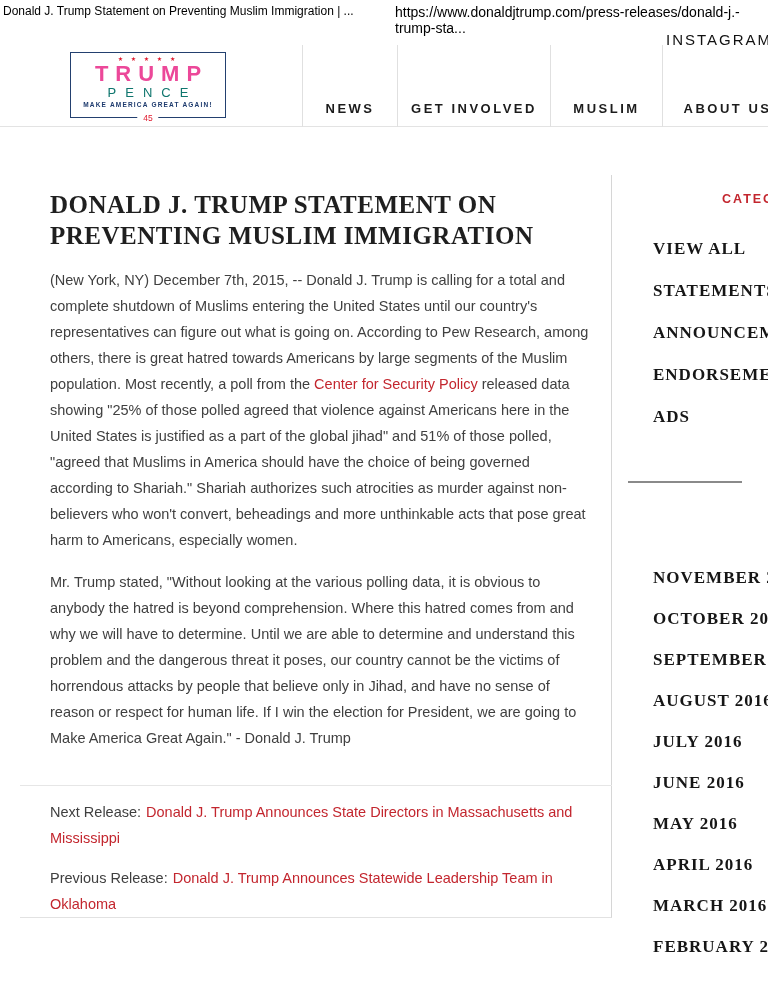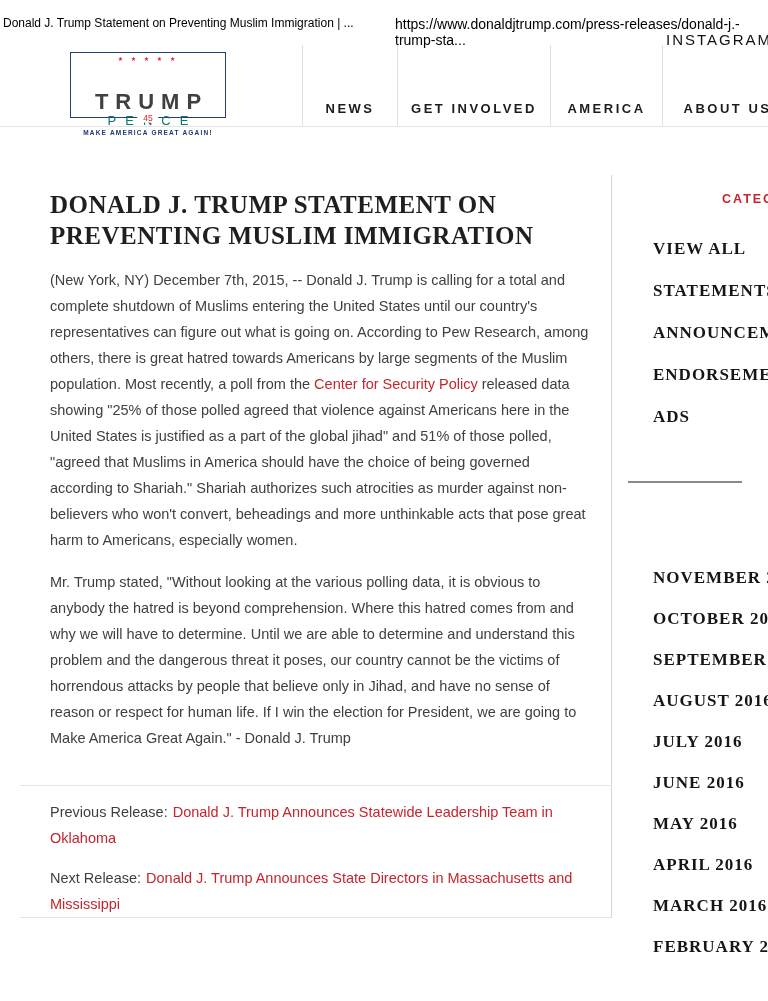--- a/index.html
+++ b/index.html
@@ -4,21 +4,21 @@
 <style>
   * { margin:0; padding:0; box-sizing:border-box; }
   html,body { background:#ffffff; }
   body {
     width:768px; height:1001px; overflow:hidden; position:relative;
     font-family:"Liberation Sans", sans-serif;
   }
   .page { position:absolute; top:0; left:0; width:920px; height:1001px; }
 
   
-  .caption-bar { position:absolute; top:0; left:0; width:768px; height:22px;margin-top:12px; }
+  .caption-bar { position:absolute; top:0; left:0; width:768px; height:22px; }
   .caption-title { position:absolute; left:3px; top:4px; font-size:12px; color:#000; }
   .caption-url { position:absolute; left:395px; top:4px; font-size:14px; color:#000; }
 
   
   .instagram { position:absolute; left:666px; top:31px; font-size:15px; font-weight:normal;
     letter-spacing:2px; color:#111; white-space:nowrap; }
 
   
   .site-header { position:absolute; top:45px; left:0; width:920px; height:82px;
     border-bottom:1px solid #e3e3e3; }
@@ -28,21 +28,21 @@
   .cell-news { left:302px; width:95px; }
   .cell-getinvolved { left:397px; width:153px; }
   .cell-gallery { left:550px; width:112px; }
   .cell-about { left:662px; width:130px; }
 
   
   .logo { position:absolute; left:70px; top:7px; width:156px; height:66px;
     border:1px solid #23406f; text-align:center; cursor:pointer; }
   .logo-stars { display:block; margin-top:3px; font-size:6px; letter-spacing:3px; color:#e01b2f; line-height:7px; }
   .logo-trump { display:block; font-size:22px; line-height:22px; font-weight:bold;
-    letter-spacing:7px; padding-left:7px; color:#404040;margin-top:28px; }
+    letter-spacing:7px; padding-left:7px; color:#ec4899; }
   .logo-pence { display:block; font-size:13px; line-height:15px; font-weight:normal;
     letter-spacing:9px; padding-left:9px; color:#0f766e; }
   .logo-tagline { display:block; font-size:6.5px; line-height:9px; font-weight:bold;
     letter-spacing:1.2px; color:#1d3a6d; }
   .logo-45 { position:absolute; left:50%; bottom:0; transform:translate(-50%,55%);
     background:#fff; padding:0 6px; font-size:8.5px; font-weight:normal; color:#e01b2f; }
 
   
   .card { position:absolute; left:20px; top:175px; width:592px; height:743px;
     border-right:1px solid #d6d6d6; border-bottom:1px solid #e2e2e2;
@@ -92,37 +92,37 @@
       <span class="logo-tagline">MAKE AMERICA GREAT AGAIN!</span>
       <span class="logo-45">45</span>
     </div>
     <div class="nav-cell cell-news">
       <span>NEWS</span>
     </div>
     <div class="nav-cell cell-getinvolved">
       <span>GET INVOLVED</span>
     </div>
     <div class="nav-cell cell-gallery">
-      <span>AMERICA</span>
+      <span>MUSLIM</span>
     </div>
     <div class="nav-cell cell-about">
       <span>ABOUT US</span>
     </div>
   </div>
 
   <div class="card">
     <h1 class="article-title">DONALD J. TRUMP STATEMENT ON PREVENTING MUSLIM IMMIGRATION</h1>
     <p class="body-par"><span>(New York, NY) December 7th, 2015, -- Donald J. Trump is calling for a total and complete shutdown of Muslims entering the United States until our country's representatives can figure out what is going on. According to Pew Research, among others, there is great hatred towards Americans by large segments of the Muslim population. Most recently, a poll from the </span><a class="red-link">Center for Security Policy</a><span> released data showing "25% of those polled agreed that violence against Americans here in the United States is justified as a part of the global jihad" and 51% of those polled, "agreed that Muslims in America should have the choice of being governed according to Shariah." Shariah authorizes such atrocities as murder against non-believers who won't convert, beheadings and more unthinkable acts that pose great harm to Americans, especially women.</span></p>
     <p class="body-par">Mr. Trump stated, "Without looking at the various polling data, it is obvious to anybody the hatred is beyond comprehension. Where this hatred comes from and why we will have to determine. Until we are able to determine and understand this problem and the dangerous threat it poses, our country cannot be the victims of horrendous attacks by people that believe only in Jihad, and have no sense of reason or respect for human life. If I win the election for President, we are going to Make America Great Again." - Donald J. Trump</p>
 
     <div class="card-divider"></div>
 
     <div class="releases">
+      <p class="release-row"><span class="release-label">Next Release:</span><a class="red-link">Donald J. Trump Announces State Directors in Massachusetts and Mississippi</a></p>
       <p class="release-row"><span class="release-label">Previous Release:</span><a class="red-link">Donald J. Trump Announces Statewide Leadership Team in Oklahoma</a></p>
-      <p class="release-row"><span class="release-label">Next Release:</span><a class="red-link">Donald J. Trump Announces State Directors in Massachusetts and Mississippi</a></p>
     </div>
   </div>
 
   <div class="sidebar">
     <div class="categories-header">CATEGORIES</div>
     <div class="cat-list">
       <a class="sb-item">VIEW ALL</a>
       <a class="sb-item">STATEMENTS</a>
       <a class="sb-item">ANNOUNCEMENTS</a>
       <a class="sb-item">ENDORSEMENTS</a>

